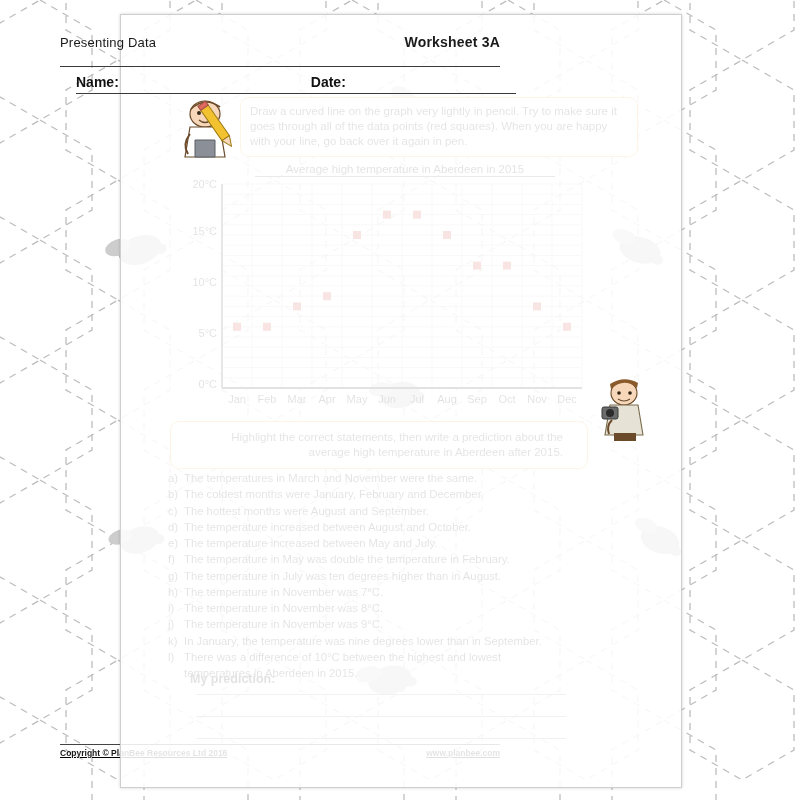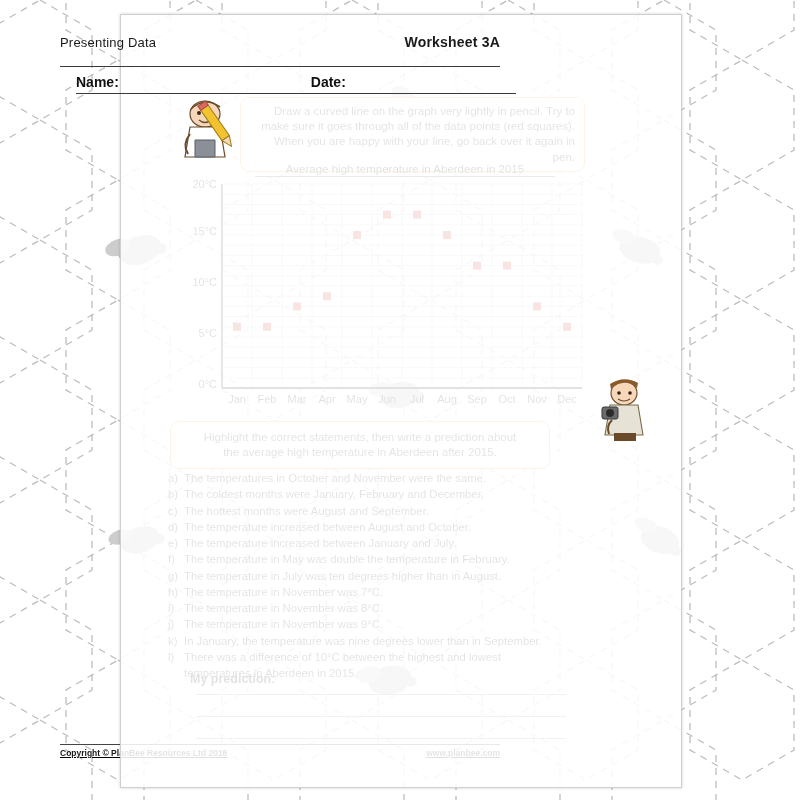--- a/index.html
+++ b/index.html
@@ -34,22 +34,22 @@
   .namerow .lbl{font-size:14px;font-weight:bold;color:#111;}
   .namerow .lbl.date{margin-left:192px;}
 
   
   .bubble{
     position:absolute;border:1.6px solid #e8a33d;border-radius:9px;
     background:rgba(255,255,255,.92);
     font-size:11.5px;line-height:1.32;color:#232323;
     padding:6px 9px;box-sizing:border-box;
   }
-  #bubble-top{left:240px;top:97px;width:345px;text-align:right;}
-  #bubble-mid{left:170px;top:421px;width:380px;text-align:center;padding:8px 24px;}
+  #bubble-top{left:240px;top:97px;width:398px;}
+  #bubble-mid{left:170px;top:421px;width:418px;text-align:right;padding:8px 24px;}
 
   
   #chart-title{
     position:absolute;left:255px;top:163px;width:300px;text-align:center;
     font-size:11.5px;color:#111;border-bottom:1px solid #555;padding-bottom:1px;
   }
   #chart{position:absolute;left:180px;top:176px;width:420px;height:240px;}
 
   
   #statements{position:absolute;left:168px;top:470px;width:400px;}
@@ -329,37 +329,37 @@
   <rect x="24" y="58" width="22" height="8" fill="#6b4a2a"></rect>
 </svg>
 
 <div class="bubble" id="bubble-mid">
   <span>Highlight the correct statements, then write a prediction about the average high temperature in Aberdeen after 2015.</span>
 </div>
 
 <div id="statements">
   <div class="stmt">
     <span class="k">a)</span>
-    <span class="txt">The temperatures in October and November were the same.</span>
+    <span class="txt">The temperatures in March and November were the same.</span>
   </div>
   <div class="stmt">
     <span class="k">b)</span>
     <span class="txt">The coldest months were January, February and December.</span>
   </div>
   <div class="stmt">
     <span class="k">c)</span>
     <span class="txt">The hottest months were August and September.</span>
   </div>
   <div class="stmt">
     <span class="k">d)</span>
     <span class="txt">The temperature increased between August and October.</span>
   </div>
   <div class="stmt">
     <span class="k">e)</span>
-    <span class="txt">The temperature increased between January and July.</span>
+    <span class="txt">The temperature increased between May and July.</span>
   </div>
   <div class="stmt">
     <span class="k">f)</span>
     <span class="txt">The temperature in May was double the temperature in February.</span>
   </div>
   <div class="stmt">
     <span class="k">g)</span>
     <span class="txt">The temperature in July was ten degrees higher than in August.</span>
   </div>
   <div class="stmt">

